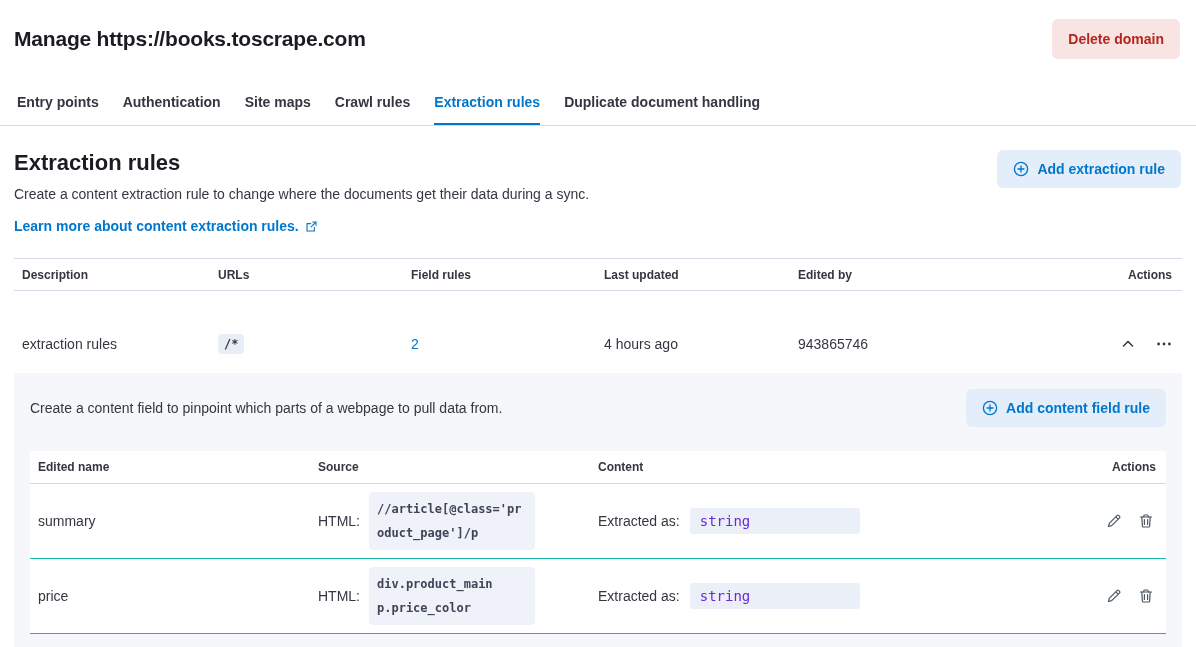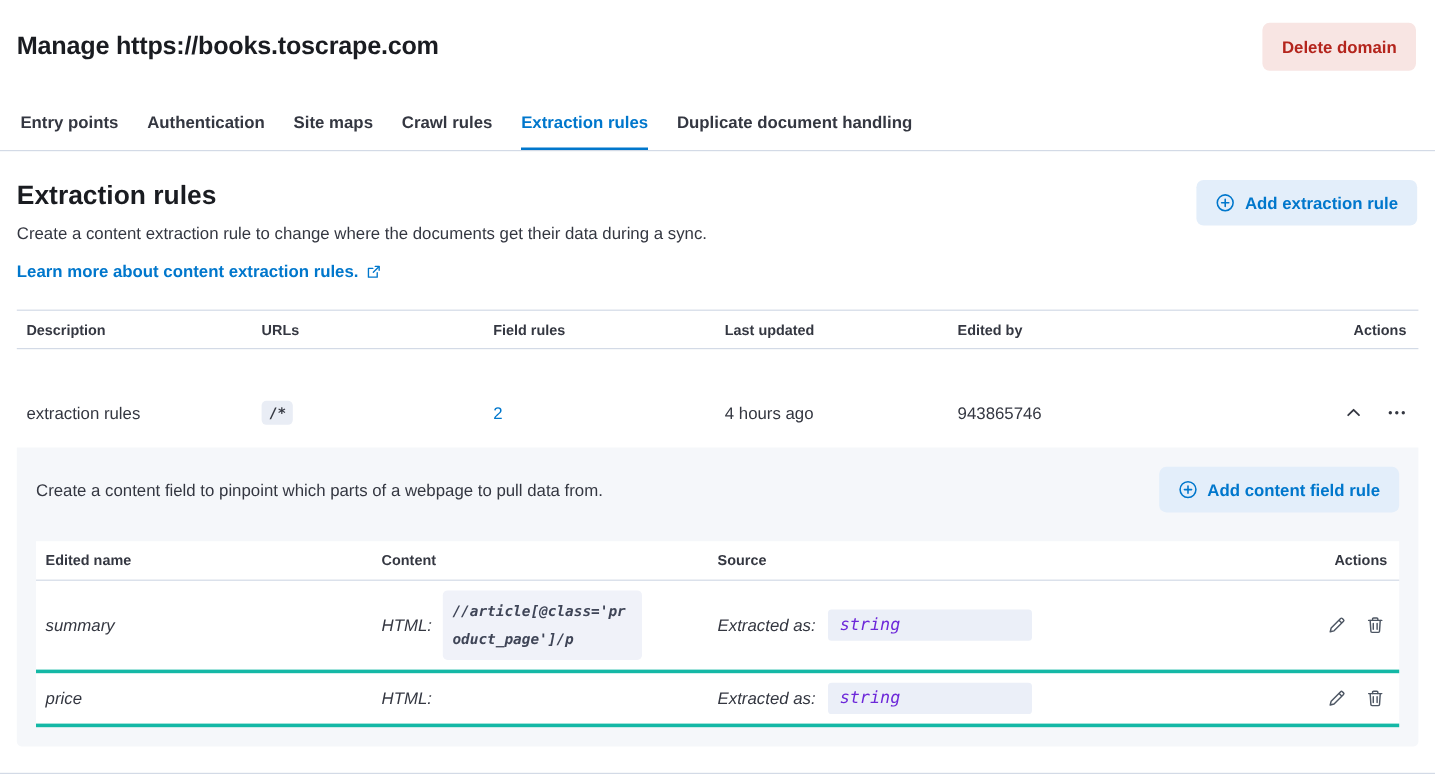--- a/index.html
+++ b/index.html
@@ -81,21 +81,21 @@
   .panel { margin: 0 14px; background: var(--panel-bg, #f5f7fa); padding: 16px; border-radius: 0 0 4px 4px; }
   .panel-head { display: flex; justify-content: space-between; align-items: center; }
   .panel-head p { font-size: 14px; color: var(--text, #343741); }
   .inner-table { margin-top: 24px; background: #fff; }
   .ft-head, .ft-row {
     display: grid;
     grid-template-columns: 280px 280px 1fr 92px;
     align-items: center;
   }
   .ft-head { height: 33px; border-bottom: 1px solid var(--border, #d3dae6); }
-  .ft-row { padding: 8px 0; border-bottom: 3px solid #14b8a6; font-style: italic; }
+  .ft-row { padding: 8px 0; border-bottom: 1px solid #14b8a6; }
   .source-cell { display: flex; align-items: center; gap: 9px; }
   .code-block {
     display: block; width: 166px;
     background: var(--code-bg, #f0f2f9); border-radius: 4px;
     padding: 5px 8px;
     font-family: "DejaVu Sans Mono", "Liberation Mono", monospace;
     font-size: 12px; font-weight: 700; line-height: 24px;
     color: #3f4557;
     overflow-wrap: anywhere; word-break: break-word;
   }
@@ -195,22 +195,22 @@
           <circle cx="8" cy="8" r="6.6"></circle>
             <path d="M8 5v6M5 8h6"></path>
         </svg>
         <span>Add content field rule</span>
       </button>
     </div>
 
     <div class="inner-table">
       <div class="ft-head">
         <div class="th">Edited name</div>
+        <div class="th">Source</div>
         <div class="th">Content</div>
-        <div class="th">Source</div>
         <div class="th right">Actions</div>
       </div>
 
       <div class="ft-row">
         <div class="td">summary</div>
         <div class="td source-cell">
           <span>HTML:</span>
           <code class="code-block">//article[@class='product_page']/p</code>
         </div>
         <div class="td content-cell">
@@ -232,20 +232,21 @@
                 <path d="M6.4 6.6v4.8M9.6 6.6v4.8"></path>
             </svg>
           </button>
         </div>
       </div>
 
       <div class="ft-row">
         <div class="td">price</div>
         <div class="td source-cell">
           <span>HTML:</span>
+          <code class="code-block">div.product_main p.price_color</code>
         </div>
         <div class="td content-cell">
           <span>Extracted as:</span>
           <span class="type-badge">string</span>
         </div>
         <div class="td actions-cell">
           <button class="icon-btn">
             <svg width="16" height="16" viewBox="0 0 16 16" fill="none" stroke="currentColor" stroke-width="1.2" stroke-linejoin="round">
               <path d="M2.5 13.5l.8-3.2 7.9-7.9c.4-.4 1-.4 1.4 0l1 1c.4.4.4 1 0 1.4l-7.9 7.9-3.2.8z"></path>
                 <path d="M9.8 3.8l2.4 2.4"></path>

